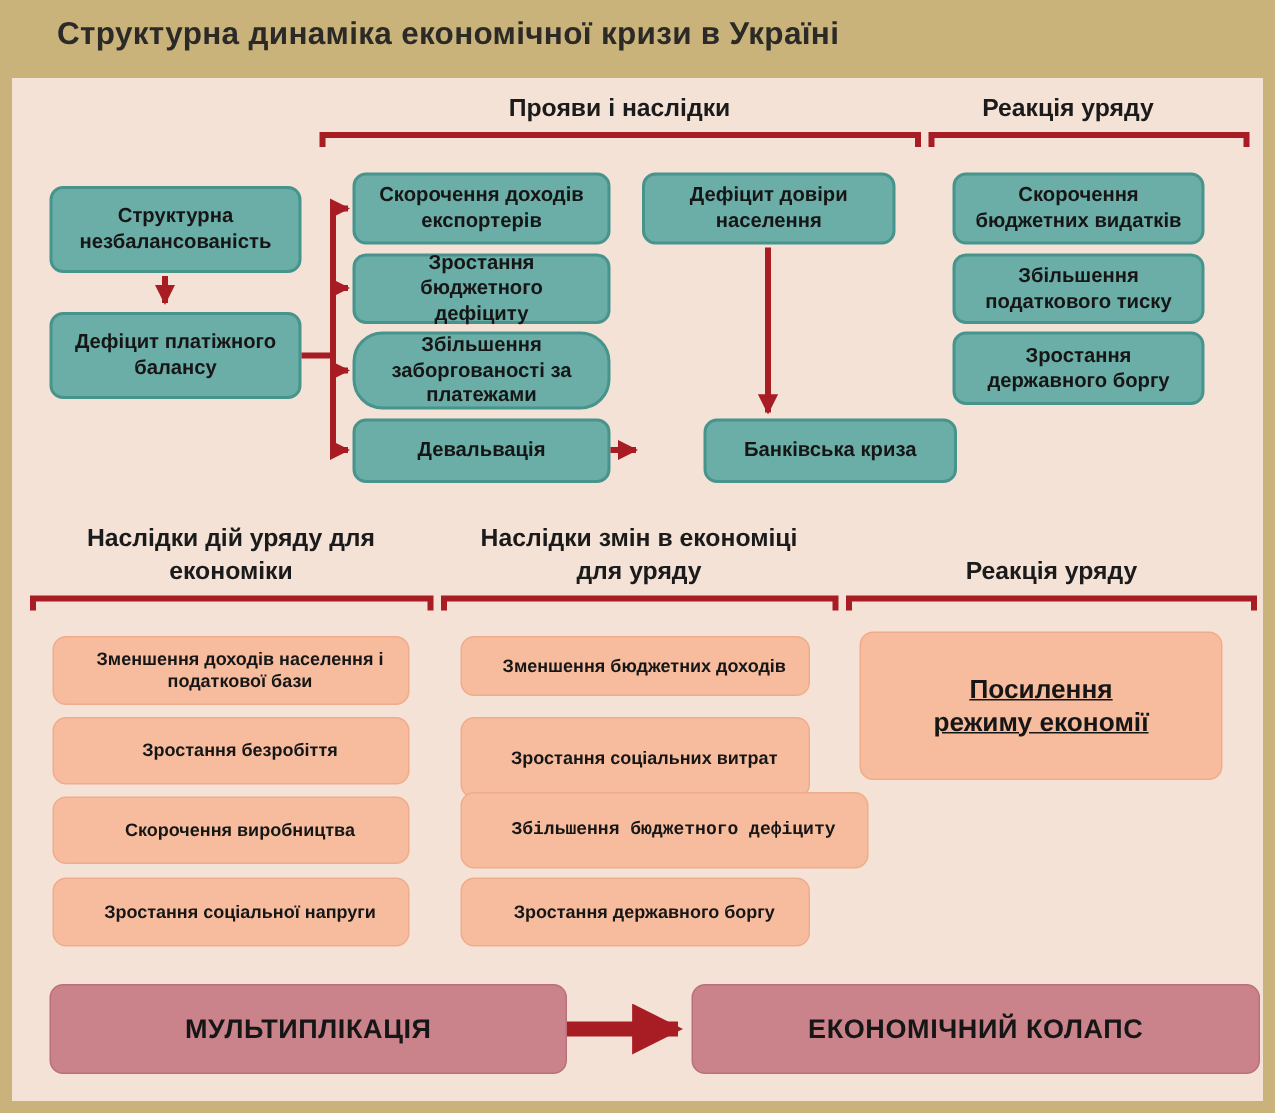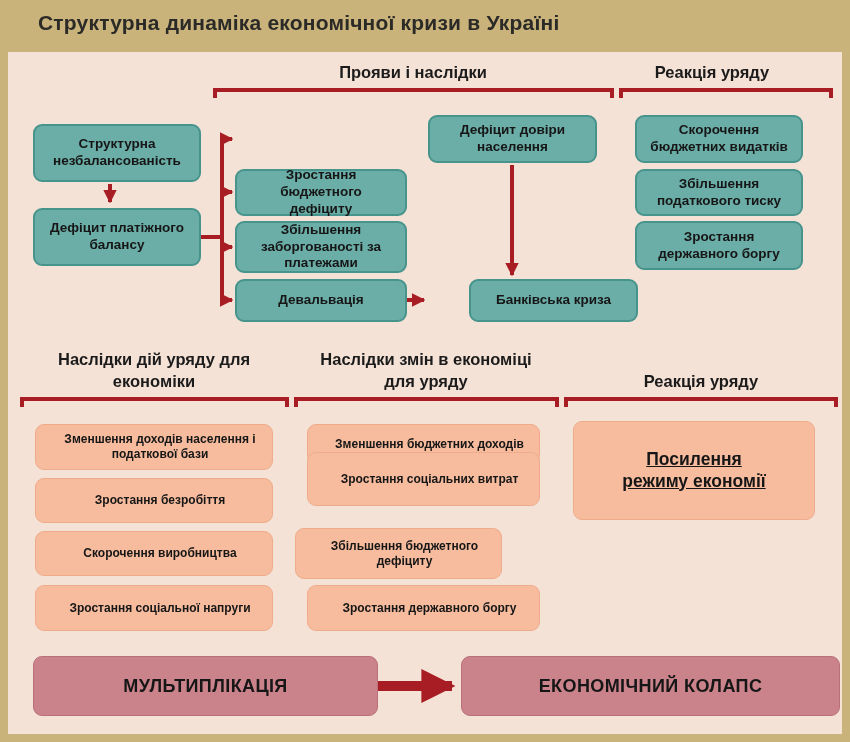--- a/index.html
+++ b/index.html
@@ -43,39 +43,40 @@
   <div class="hdr" style="left:263px; top:62px; width:300px;">Прояви і наслідки</div>
   <div class="hdr" style="left:612px; top:62px; width:200px;">Реакція уряду</div>
 
   <div class="hdr" style="left:29px; top:349px; width:250px;">Наслідки дій уряду для економіки</div>
   <div class="hdr" style="left:306px; top:349px; width:240px;">Наслідки змін в економіці для уряду</div>
   <div class="hdr" style="left:576px; top:371px; width:250px;">Реакція уряду</div>
 
   <div class="box teal" style="left:33px; top:124px; width:168px; height:58px;">Структурна незбалансованість</div>
   <div class="box teal" style="left:33px; top:208px; width:168px; height:58px;">Дефіцит платіжного балансу</div>
 
+  <div class="box teal" style="left:235px; top:115px; width:172px; height:48px;">Скорочення доходів експортерів</div>
   <div class="box teal" style="left:235px; top:169px; width:172px; height:47px;">Зростання бюджетного дефіциту</div>
-  <div class="box teal" style="left:235px; top:221px; width:172px; height:52px;">Збільшення заборгованості за платежами</div>
+  <div class="box teal" style="left:235px; top:221px; width:172px; height:52px;border-radius:20px;">Збільшення заборгованості за платежами</div>
   <div class="box teal" style="left:235px; top:279px; width:172px; height:43px;">Девальвація</div>
 
   <div class="box teal" style="left:428px; top:115px; width:169px; height:48px;">Дефіцит довіри населення</div>
   <div class="box teal" style="left:428px; top:279px; width:169px; height:43px;margin-left:41px;">Банківська криза</div>
 
   <div class="box teal" style="left:635px; top:115px; width:168px; height:48px;">Скорочення бюджетних видатків</div>
   <div class="box teal" style="left:635px; top:169px; width:168px; height:47px;">Збільшення податкового тиску</div>
   <div class="box teal" style="left:635px; top:221px; width:168px; height:49px;">Зростання державного боргу</div>
 
   <div class="box salmon" style="left:35px; top:424px; width:238px; height:46px;">Зменшення доходів населення і податкової бази</div>
   <div class="box salmon" style="left:35px; top:478px; width:238px; height:45px;">Зростання безробіття</div>
   <div class="box salmon" style="left:35px; top:531px; width:238px; height:45px;">Скорочення виробництва</div>
   <div class="box salmon" style="left:35px; top:585px; width:238px; height:46px;">Зростання соціальної напруги</div>
 
   <div class="box salmon" style="left:307px; top:424px; width:233px; height:40px;">Зменшення бюджетних доходів</div>
-  <div class="box salmon" style="left:307px; top:452px; width:233px; height:54px;">Зростання соціальних витрат</div>
-  <div class="box salmon" style="left:295px; top:528px; width:207px; height:51px;">Збільшення бюджетного дефіциту</div>
+  <div class="box salmon" style="left:307px; top:478px; width:233px; height:54px;">Зростання соціальних витрат</div>
+  <div class="box salmon" style="left:307px; top:528px; width:272px; height:51px;font-family:Liberation Mono, monospace;">Збільшення бюджетного дефіциту</div>
   <div class="box salmon" style="left:307px; top:585px; width:233px; height:46px;">Зростання державного боргу</div>
 
   <div class="box salmon big-salmon" style="left:573px; top:421px; width:242px; height:99px;">Посилення режиму економії</div>
 
   <div class="box mauve" style="left:461px; top:656px; width:379px; height:60px;">ЕКОНОМІЧНИЙ КОЛАПС</div>
   <div class="box mauve" style="left:33px; top:656px; width:345px; height:60px;">МУЛЬТИПЛІКАЦІЯ</div>
 
   <svg class="overlay" width="850" height="742" viewBox="0 0 850 742">
     <defs>
       <marker id="ah" viewBox="0 0 10 10" refX="9" refY="5" markerWidth="3.4" markerHeight="3.4" orient="auto">

